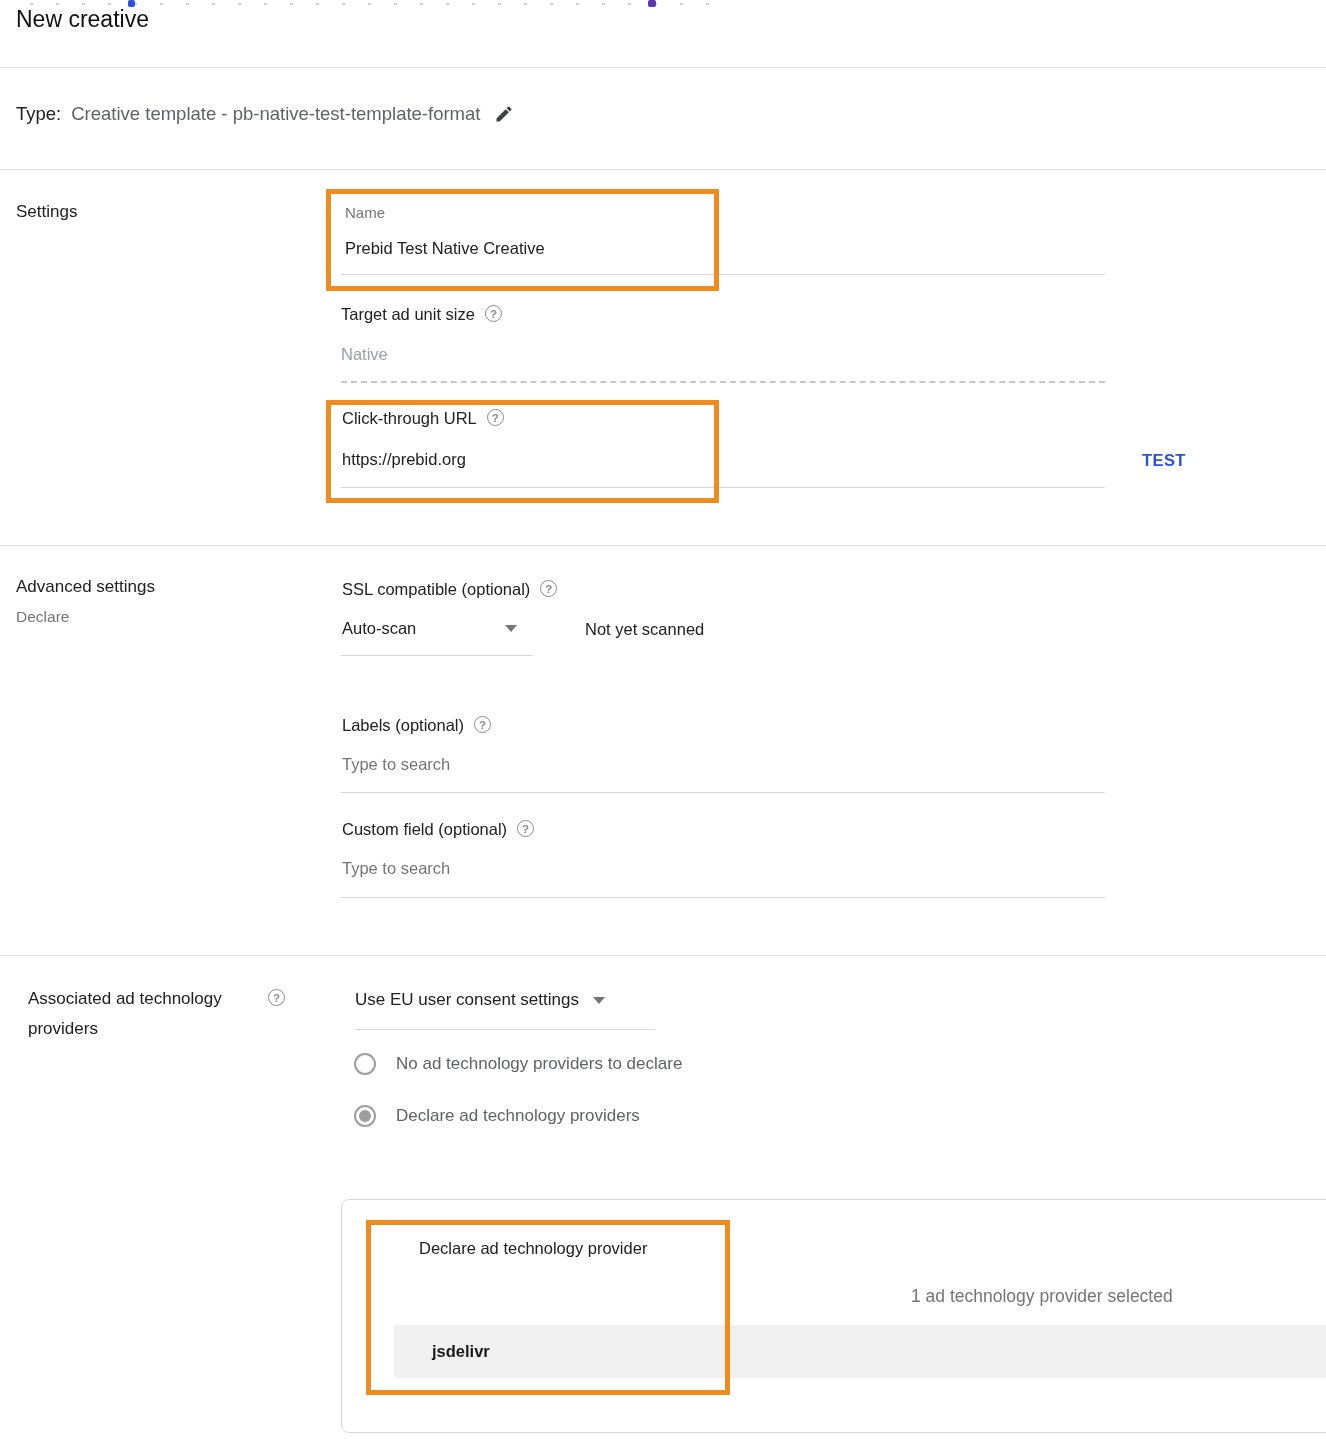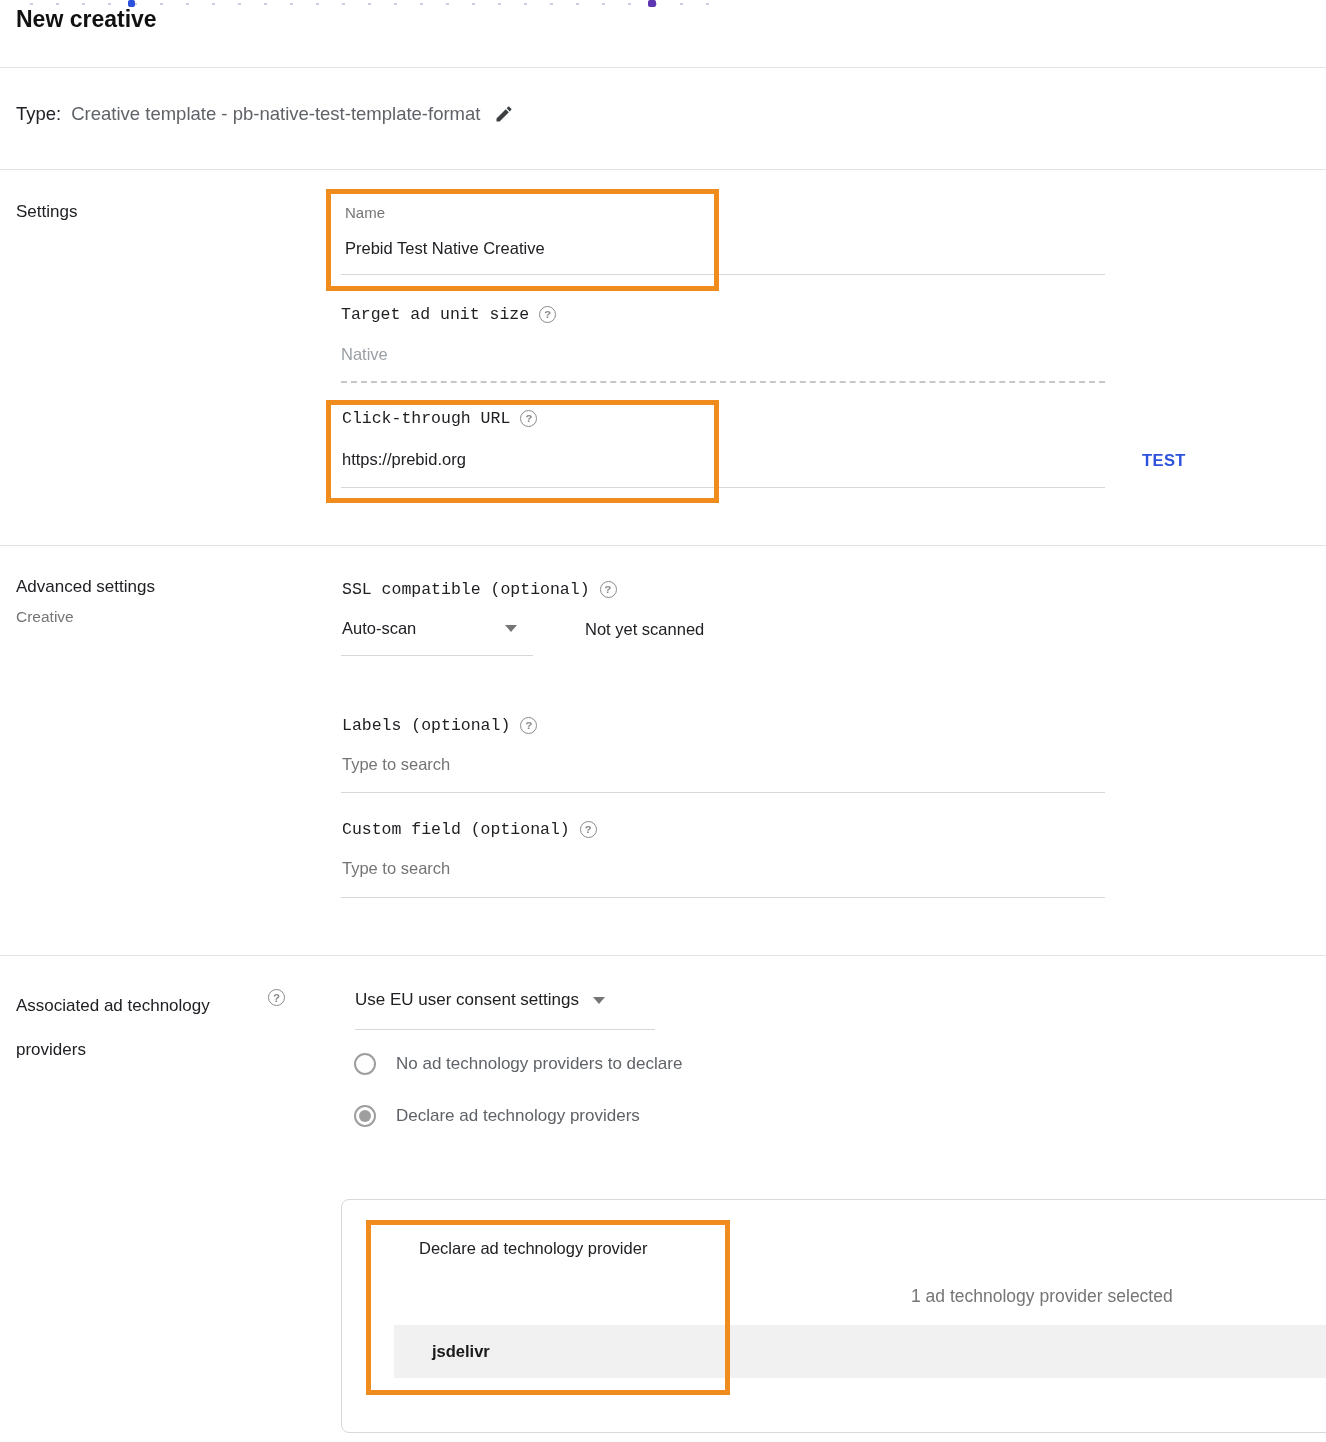--- a/index.html
+++ b/index.html
@@ -25,31 +25,31 @@
   .abs{position:absolute;}
   .divider{position:absolute;left:0;width:1326px;height:1px;background:var(--divider);}
 
   
   .topline{top:0;left:0;width:1326px;height:7px;overflow:hidden;}
   .topline .frag{position:absolute;top:3px;left:30px;width:700px;height:2px;
     background:repeating-linear-gradient(90deg, rgba(125,135,190,.40) 0 3px, transparent 3px 26px);}
   .topline .frag-blue{position:absolute;top:0;left:128px;width:7px;height:7px;background:var(--link);border-radius:2px;}
   .topline .frag-purple{position:absolute;top:0;left:648px;width:8px;height:7px;background:#5e35b1;border-radius:2px;}
 
-  .page-title{left:16px;top:6px;font-size:23px;font-weight:700;color:#111;}
+  .page-title{left:16px;top:6px;font-size:23px;font-weight:400;color:#111;}
 
   .type-row{left:16px;top:103px;display:flex;align-items:center;font-size:18.5px;}
   .type-label{color:var(--ink);margin-right:10px;}
   .type-value{color:var(--gray-mid);}
   .icon-btn{display:inline-flex;align-items:center;justify-content:center;margin-left:14px;cursor:pointer;}
 
   .section-heading{font-size:17px;color:var(--ink);}
   .sub-heading{font-size:15.5px;color:var(--gray);}
 
-  .field-label{font-size:16.5px;color:var(--ink);display:flex;align-items:center;gap:10px;font-family:Liberation Mono, monospace;}
+  .field-label{font-size:16.5px;color:var(--ink);display:flex;gap:10px;}
   .float-label{font-size:15px;color:var(--gray);}
   .field-value{font-size:16.5px;color:var(--ink);}
   .field-placeholder{font-size:16.5px;color:var(--gray);}
   .field-disabled{font-size:16.5px;color:var(--gray-light);}
   .underline{height:1px;background:#d7d7d7;}
   .underline-dashed{height:0;border-top:2px dashed #c7c7c7;background:none;}
 
   .help-icon{
     display:inline-flex;align-items:center;justify-content:center;
     width:17px;height:17px;border:1.6px solid #8a8a8a;border-radius:50%;
@@ -124,21 +124,21 @@
 <div class="abs field-value" style="left:342px;top:450px">https://prebid.org</div>
 <div class="abs underline" style="left:341px;top:487px;width:764px"></div>
 <div class="abs test-link" style="left:1142px;top:451px">TEST</div>
 
 <div class="orange-box" style="left:326px;top:189px;width:393px;height:102px"></div>
 <div class="orange-box" style="left:326px;top:400px;width:393px;height:103px"></div>
 
 <div class="divider" style="top:545px"></div>
 
 <div class="abs section-heading" style="left:16px;top:577px">Advanced settings</div>
-<div class="abs sub-heading" style="left:16px;top:608px">Creative</div>
+<div class="abs sub-heading" style="left:16px;top:608px">Declare</div>
 
 <div class="abs field-label" style="left:342px;top:580px">
   <span>SSL compatible (optional)</span>
   <span class="help-icon">?</span>
 </div>
 <div class="abs dropdown" style="left:342px;top:619px;width:175px;justify-content:space-between">
   <span class="field-value">Auto-scan</span>
   <span class="caret"></span>
 </div>
 <div class="abs underline" style="left:341px;top:655px;width:192px"></div>
@@ -153,21 +153,21 @@
 
 <div class="abs field-label" style="left:342px;top:820px">
   <span>Custom field (optional)</span>
   <span class="help-icon">?</span>
 </div>
 <div class="abs field-placeholder" style="left:342px;top:859px">Type to search</div>
 <div class="abs underline" style="left:341px;top:897px;width:764px"></div>
 
 <div class="divider" style="top:955px"></div>
 
-<div class="abs section-heading" style="left:16px;top:984px;width:230px;line-height:44px">Associated ad technology providers</div>
+<div class="abs section-heading" style="left:28px;top:984px;width:230px;line-height:30px">Associated ad technology providers</div>
 <span class="abs help-icon" style="left:268px;top:989px">?</span>
 
 <div class="abs dropdown" style="left:355px;top:990px;gap:14px">
   <span class="field-value" style="font-size:17px">Use EU user consent settings</span>
   <span class="caret"></span>
 </div>
 <div class="abs underline" style="left:355px;top:1029px;width:300px"></div>
 
 <div class="abs radio-row" style="left:354px;top:1053px">
   <span class="radio-circle"></span>

